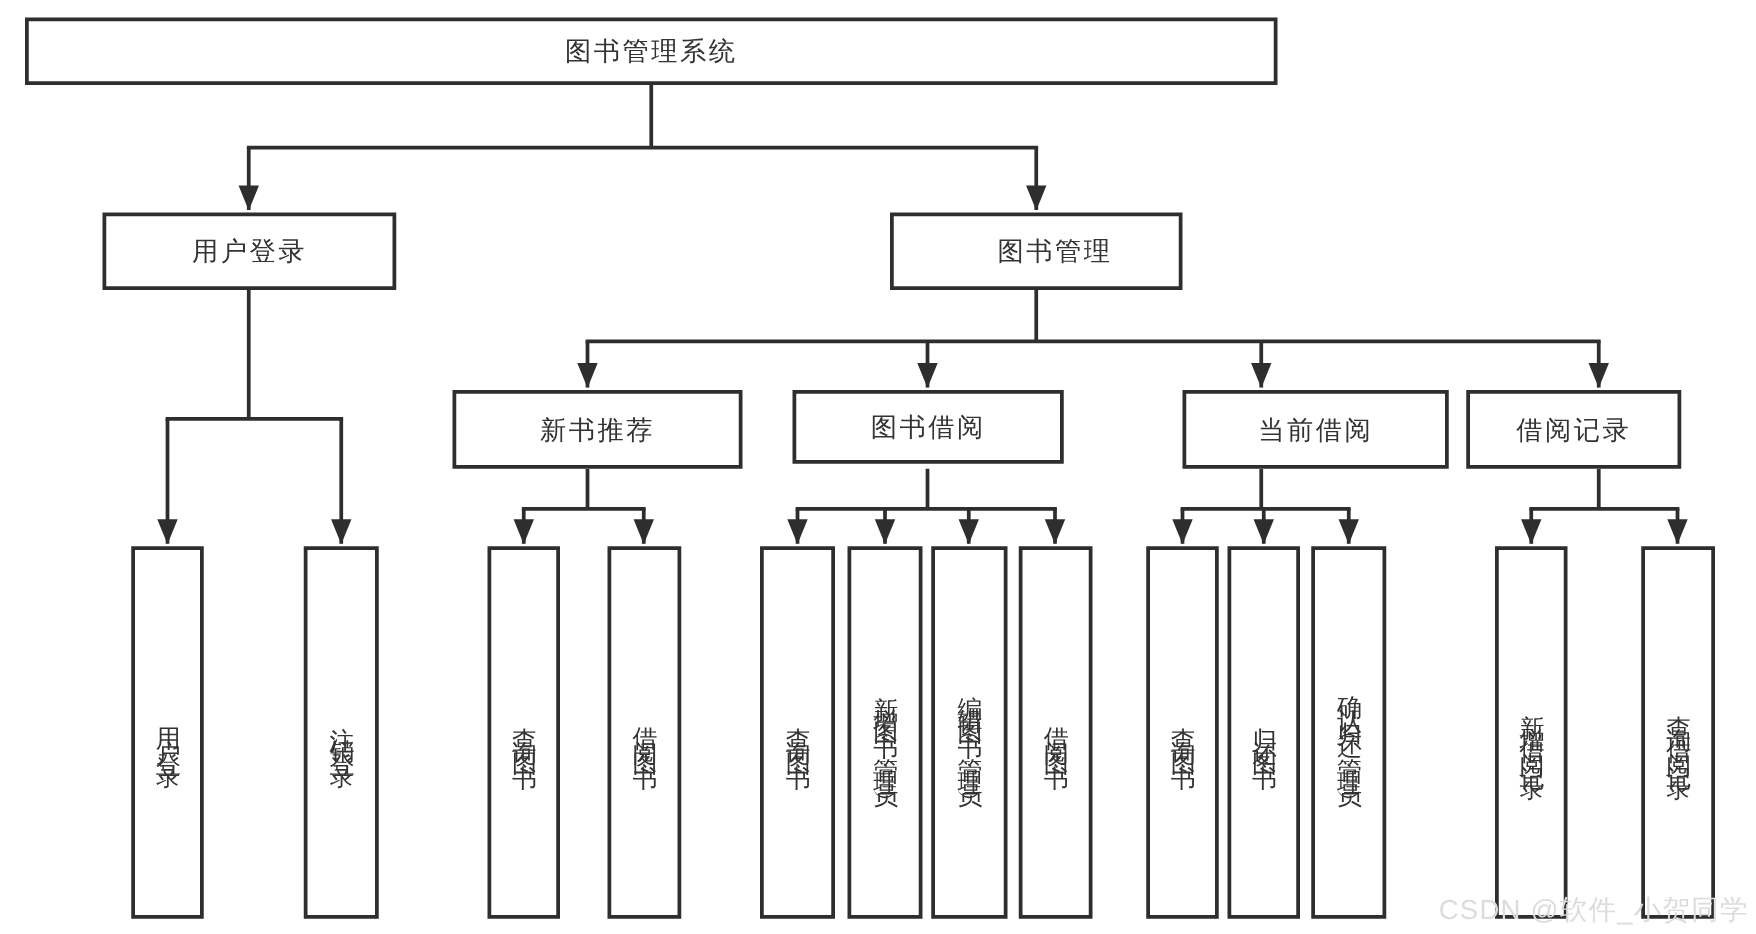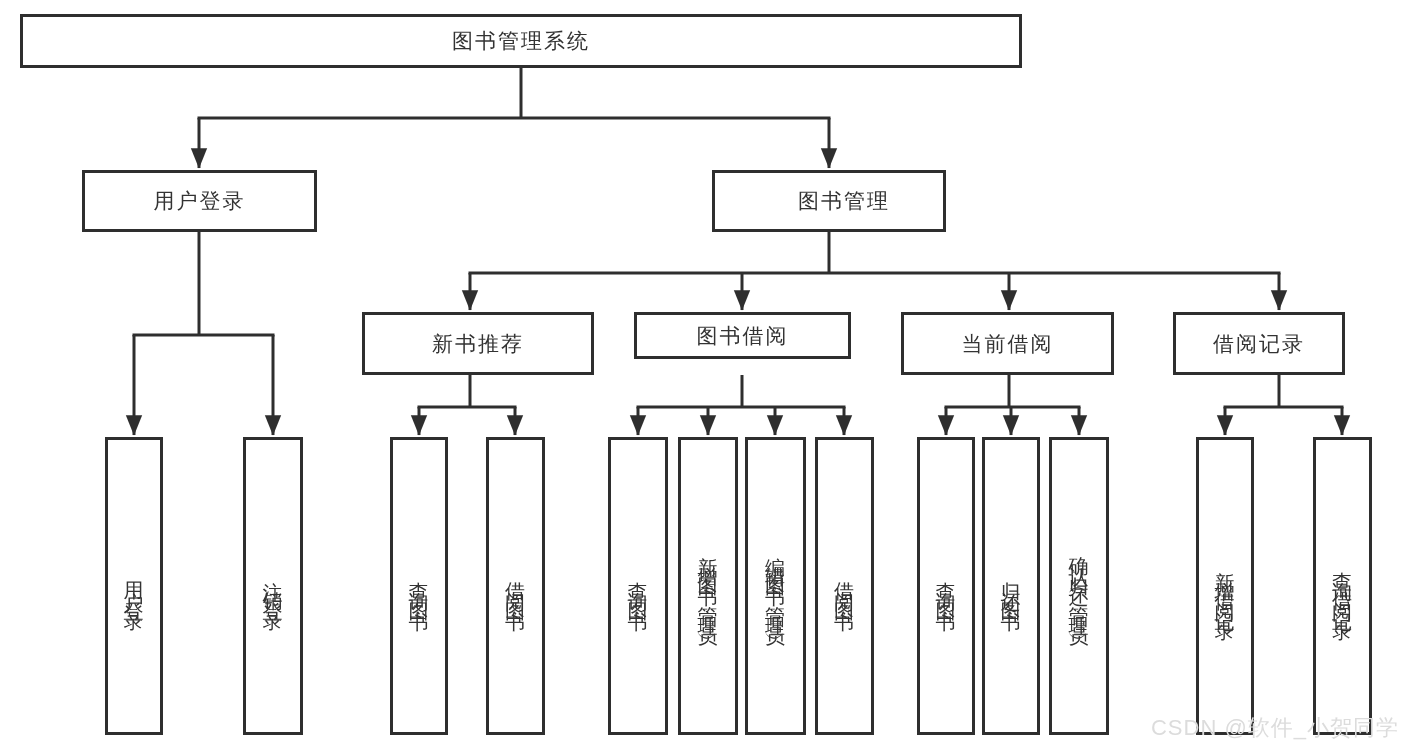--- a/index.html
+++ b/index.html
@@ -119,24 +119,24 @@
   <div class="node hbox" style="left:82px; top:170px; width:235px; height:62px;">
     <span class="label">用户登录</span>
   </div>
   <div class="node hbox" style="left:712px; top:170px; width:234px; height:62px;padding-left:30px;">
     <span class="label">图书管理</span>
   </div>
 
   <div class="node hbox" style="left:362px; top:312px; width:232px; height:63px;">
     <span class="label">新书推荐</span>
   </div>
-  <div class="node hbox" style="left:634px; top:312px; width:217px; height:47px;">
+  <div class="node hbox" style="left:634px; top:312px; width:217px; height:59px;">
     <span class="label">图书借阅</span>
   </div>
-  <div class="node hbox" style="left:901px; top:312px; width:213px; height:63px;">
+  <div class="node hbox" style="left:946px; top:312px; width:213px; height:63px;">
     <span class="label">当前借阅</span>
   </div>
   <div class="node hbox" style="left:1173px; top:312px; width:172px; height:63px;">
     <span class="label">借阅记录</span>
   </div>
 
   <div class="node vbox" style="left:105px; top:437px; width:58px; height:298px;">
     <span class="label">用户登录</span>
   </div>
   <div class="node vbox" style="left:243px; top:437px; width:60px; height:298px;">

